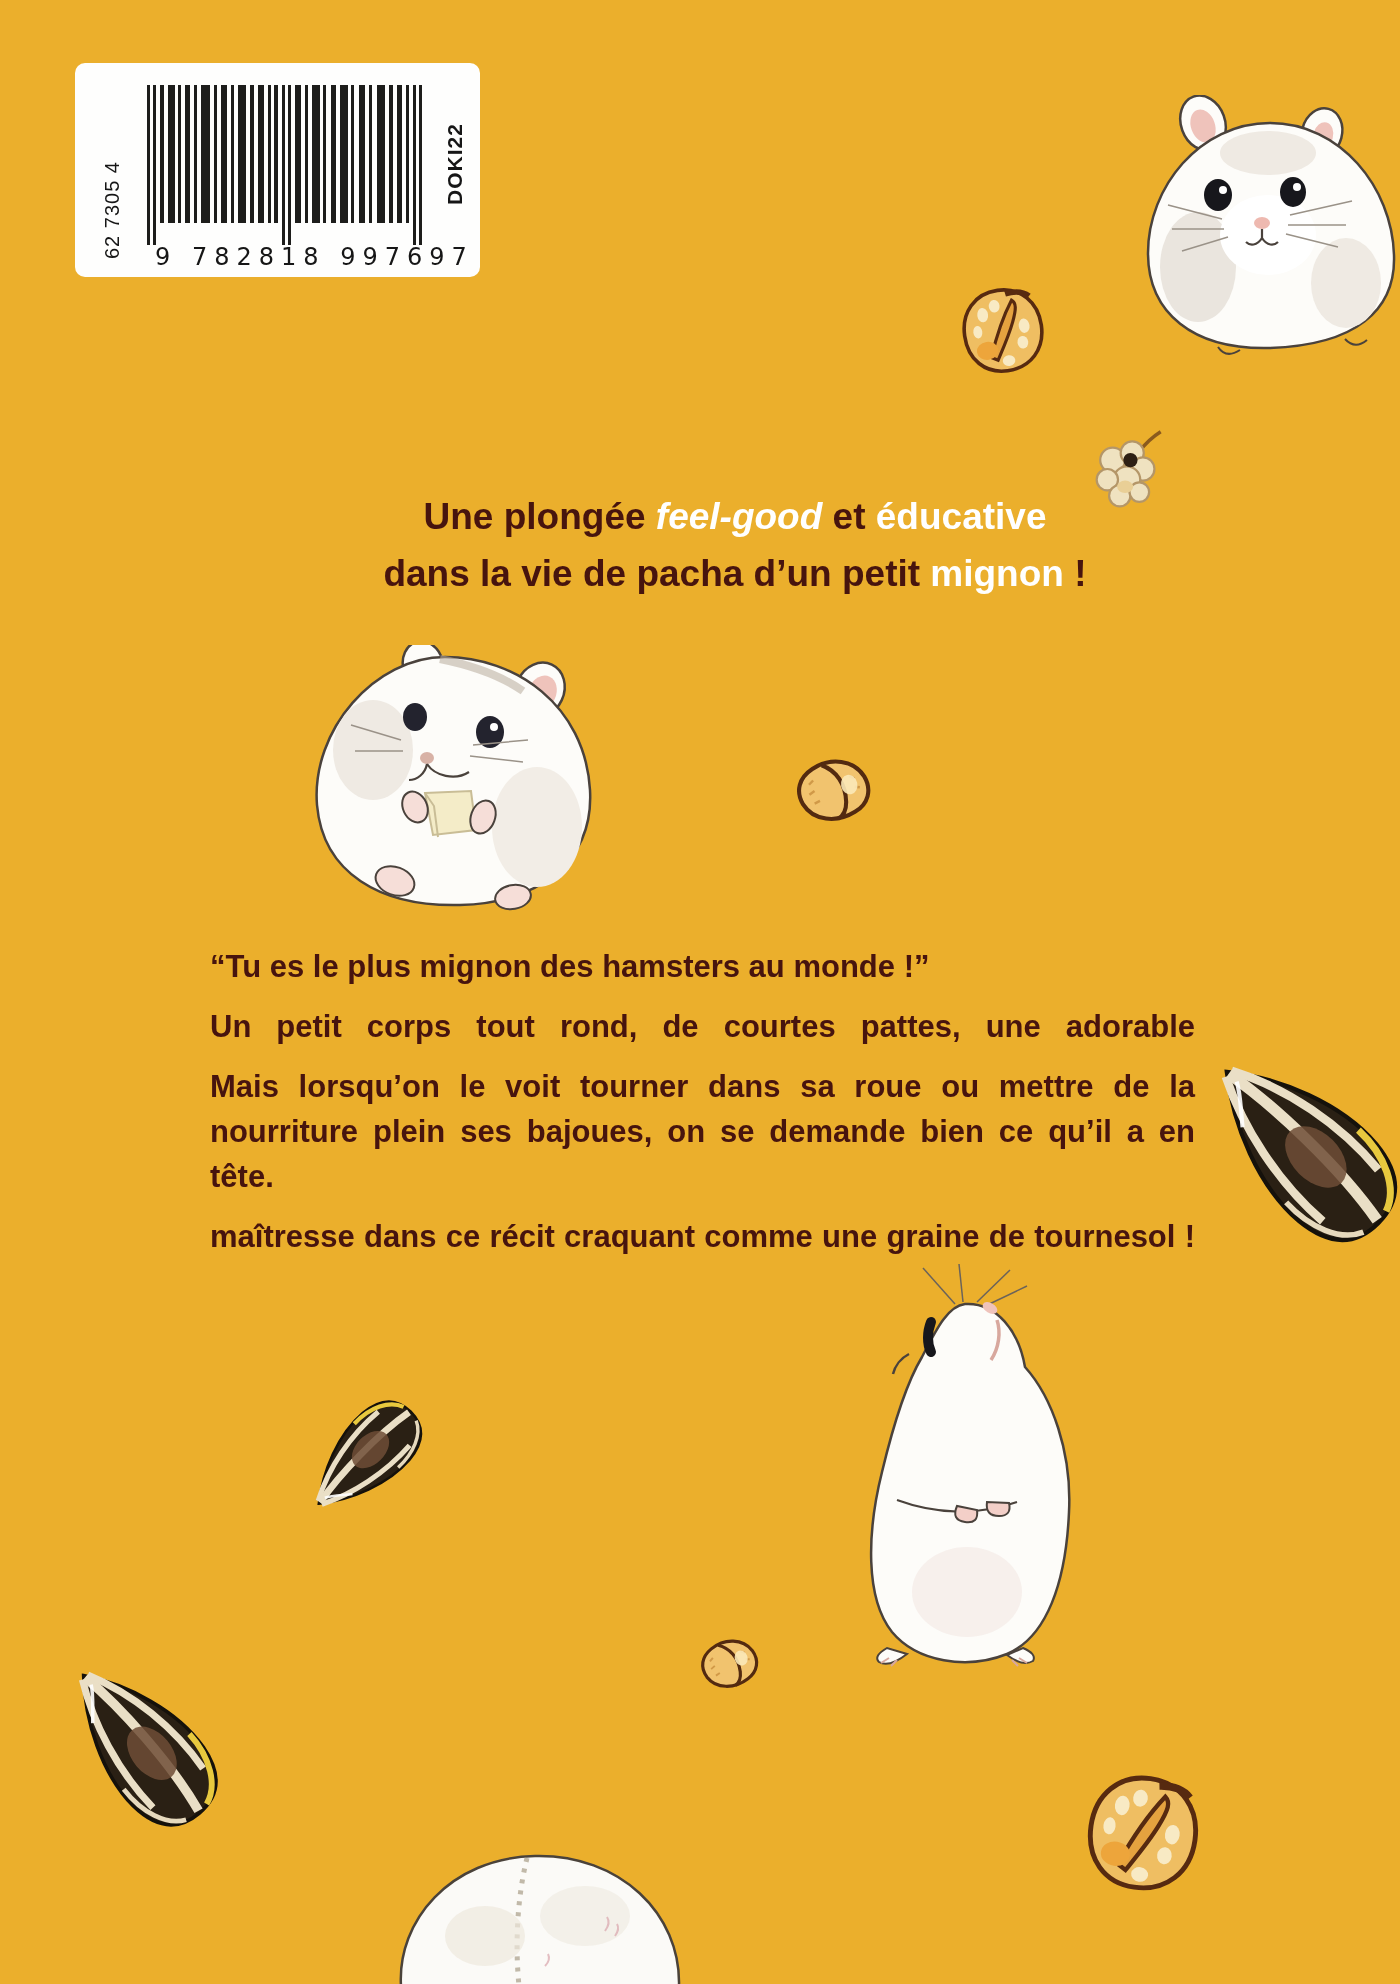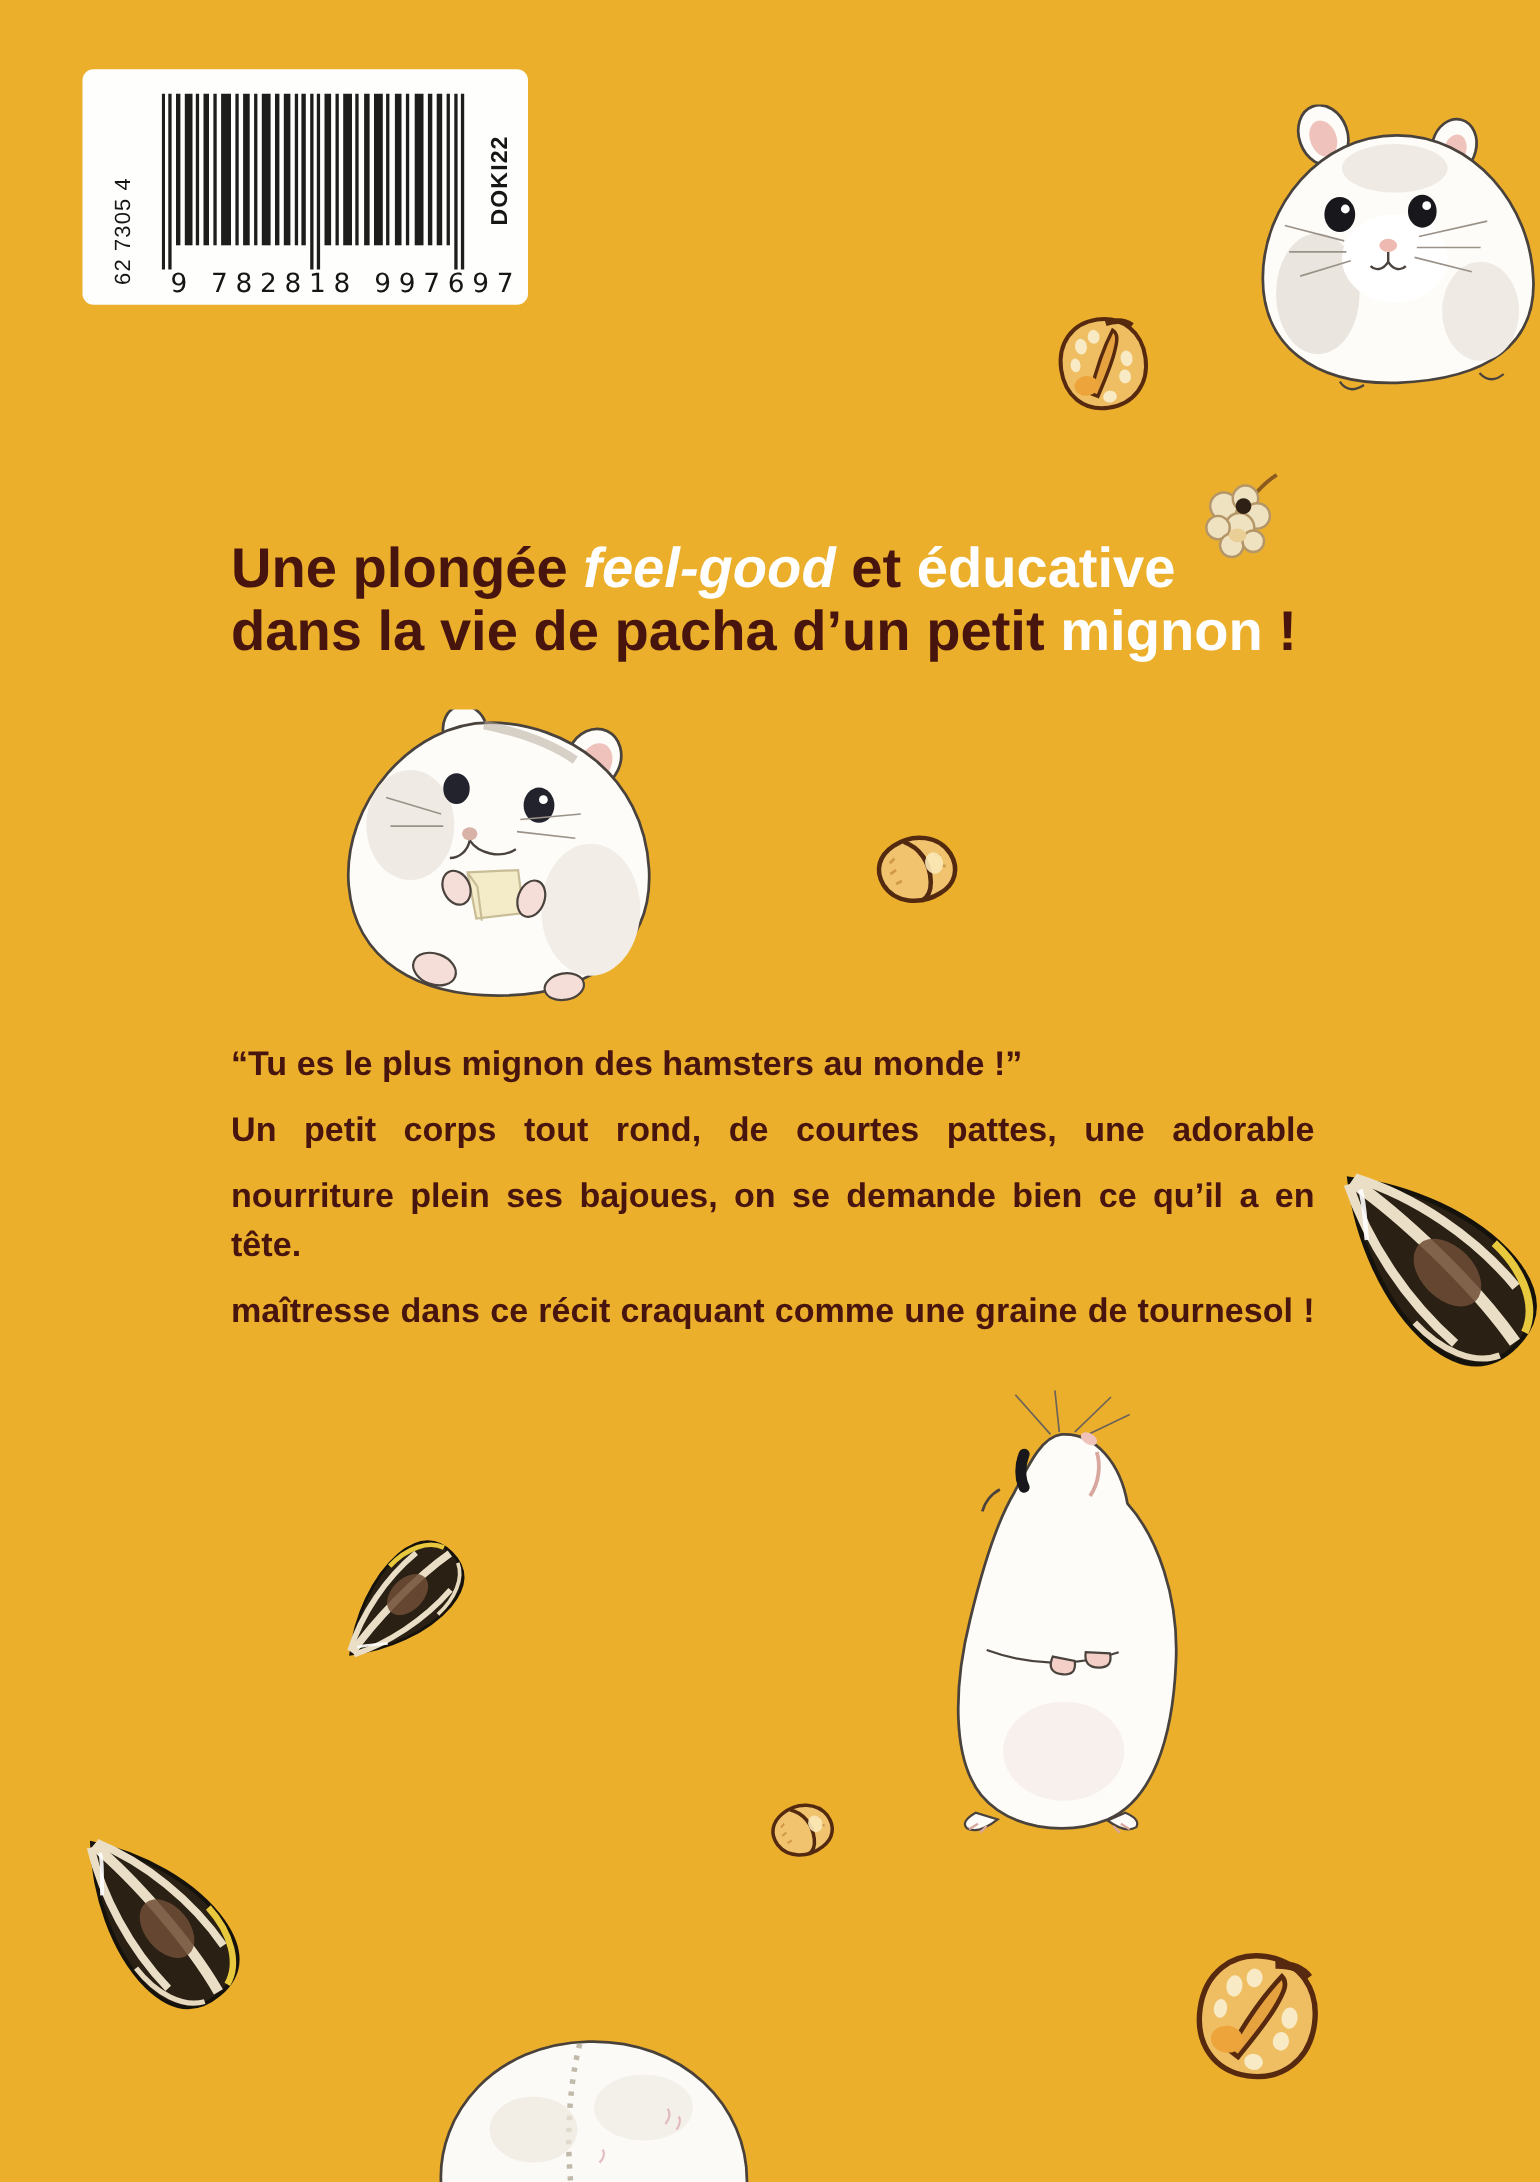--- a/index.html
+++ b/index.html
@@ -32,22 +32,22 @@
   .ean-digits{
     left:80px;top:180px;width:290px;
     font-family:"DejaVu Sans", sans-serif;
     font-size:24px;color:#161616;
     letter-spacing:7px;white-space:nowrap;
   }
 
   
   .headline{
     left:210px;top:488px;width:1050px;
-    font-size:51px;line-height:57px;font-weight:bold;
-    color:#47140E;letter-spacing:0px;
+    font-size:37px;line-height:57px;font-weight:bold;
+    color:#47140E;letter-spacing:0px;text-align:center;
   }
   .hl-white{color:#FFFFFF;}
   .hl-italic{font-style:italic;}
 
   
   .body-text{
     left:210px;top:944px;width:985px;
     font-size:31px;line-height:45px;font-weight:bold;
     color:#47140E;
   }
@@ -228,20 +228,21 @@
     </svg>
 
   <div class="abs body-text">
     <p class="para">
       <span class="line no-just">“Tu es le plus mignon des hamsters au monde !”</span>
     </p>
     <p class="para">
       <span class="line">Un petit corps tout rond, de courtes pattes, une adorable</span>
     </p>
     <p class="para">
+      <span class="line">Mais lorsqu’on le voit tourner dans sa roue ou mettre de la</span>
       <span class="line">nourriture plein ses bajoues, on se demande bien ce qu’il a en tête.</span>
     </p>
     <p class="para">
       <span class="line">maîtresse dans ce récit craquant comme une graine de tournesol !</span>
     </p>
   </div>
 
   <svg class="abs" style="left:1232px;top:1035px;transform:rotate(-45deg);" width="140" height="224">
       <use href="#sym-seed"></use>
     </svg>

